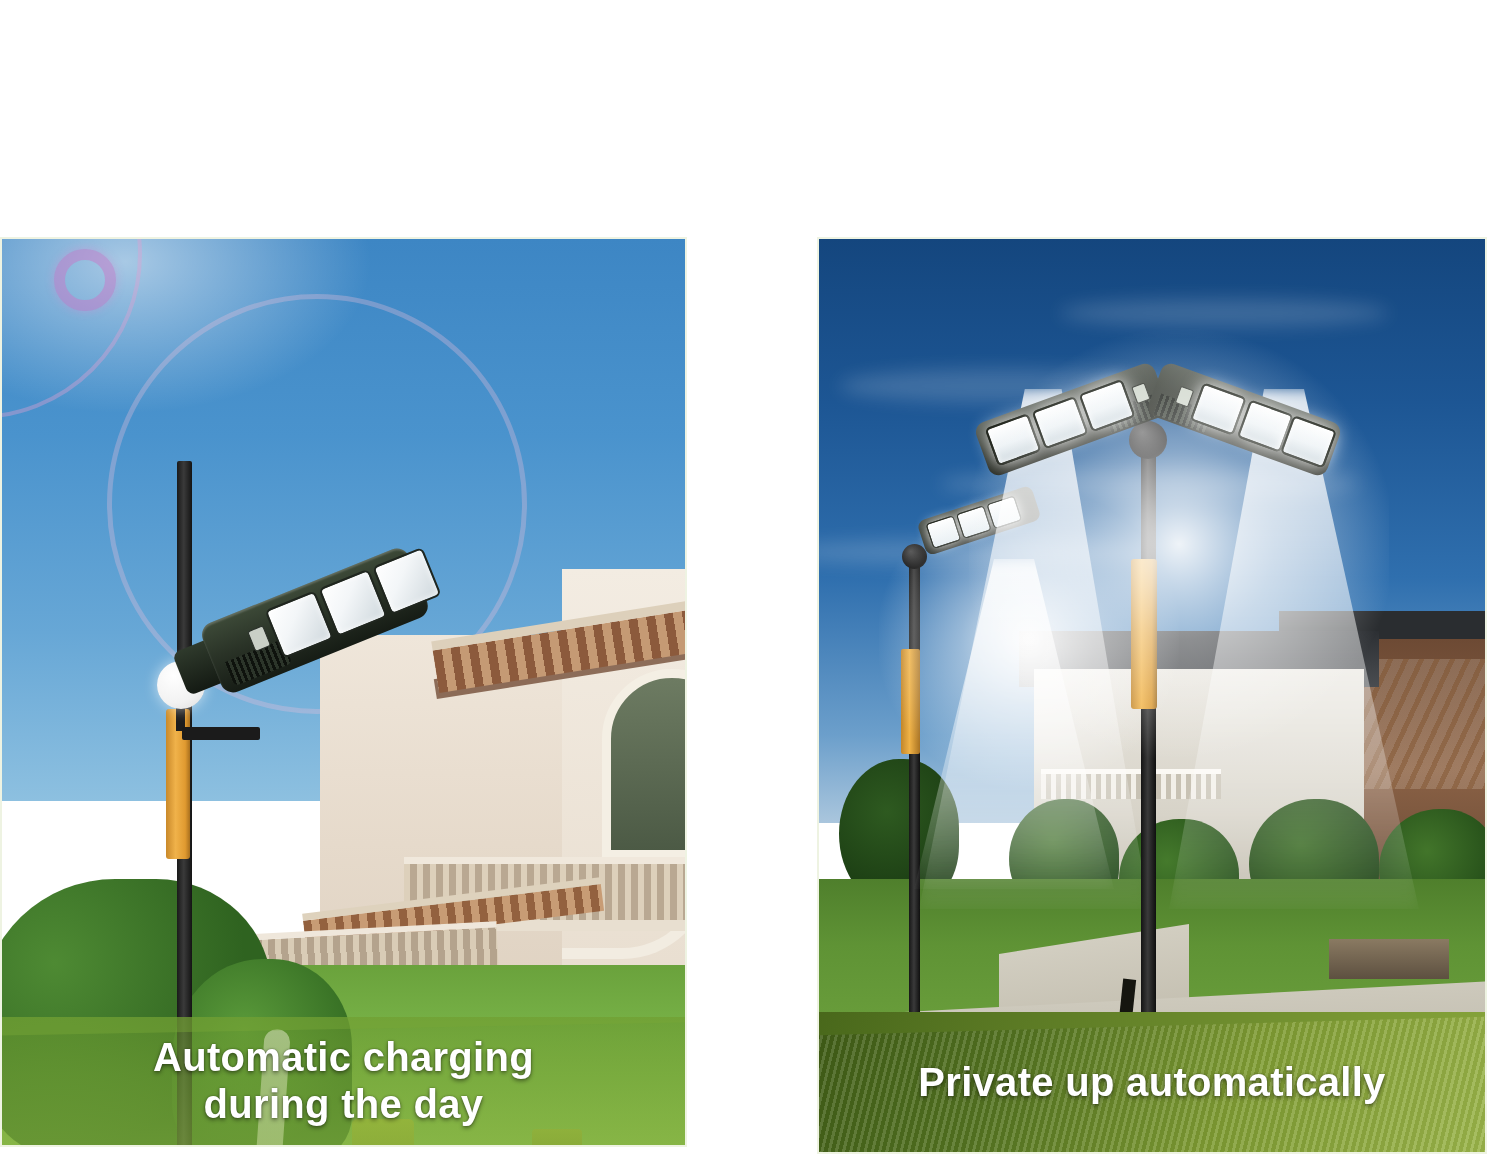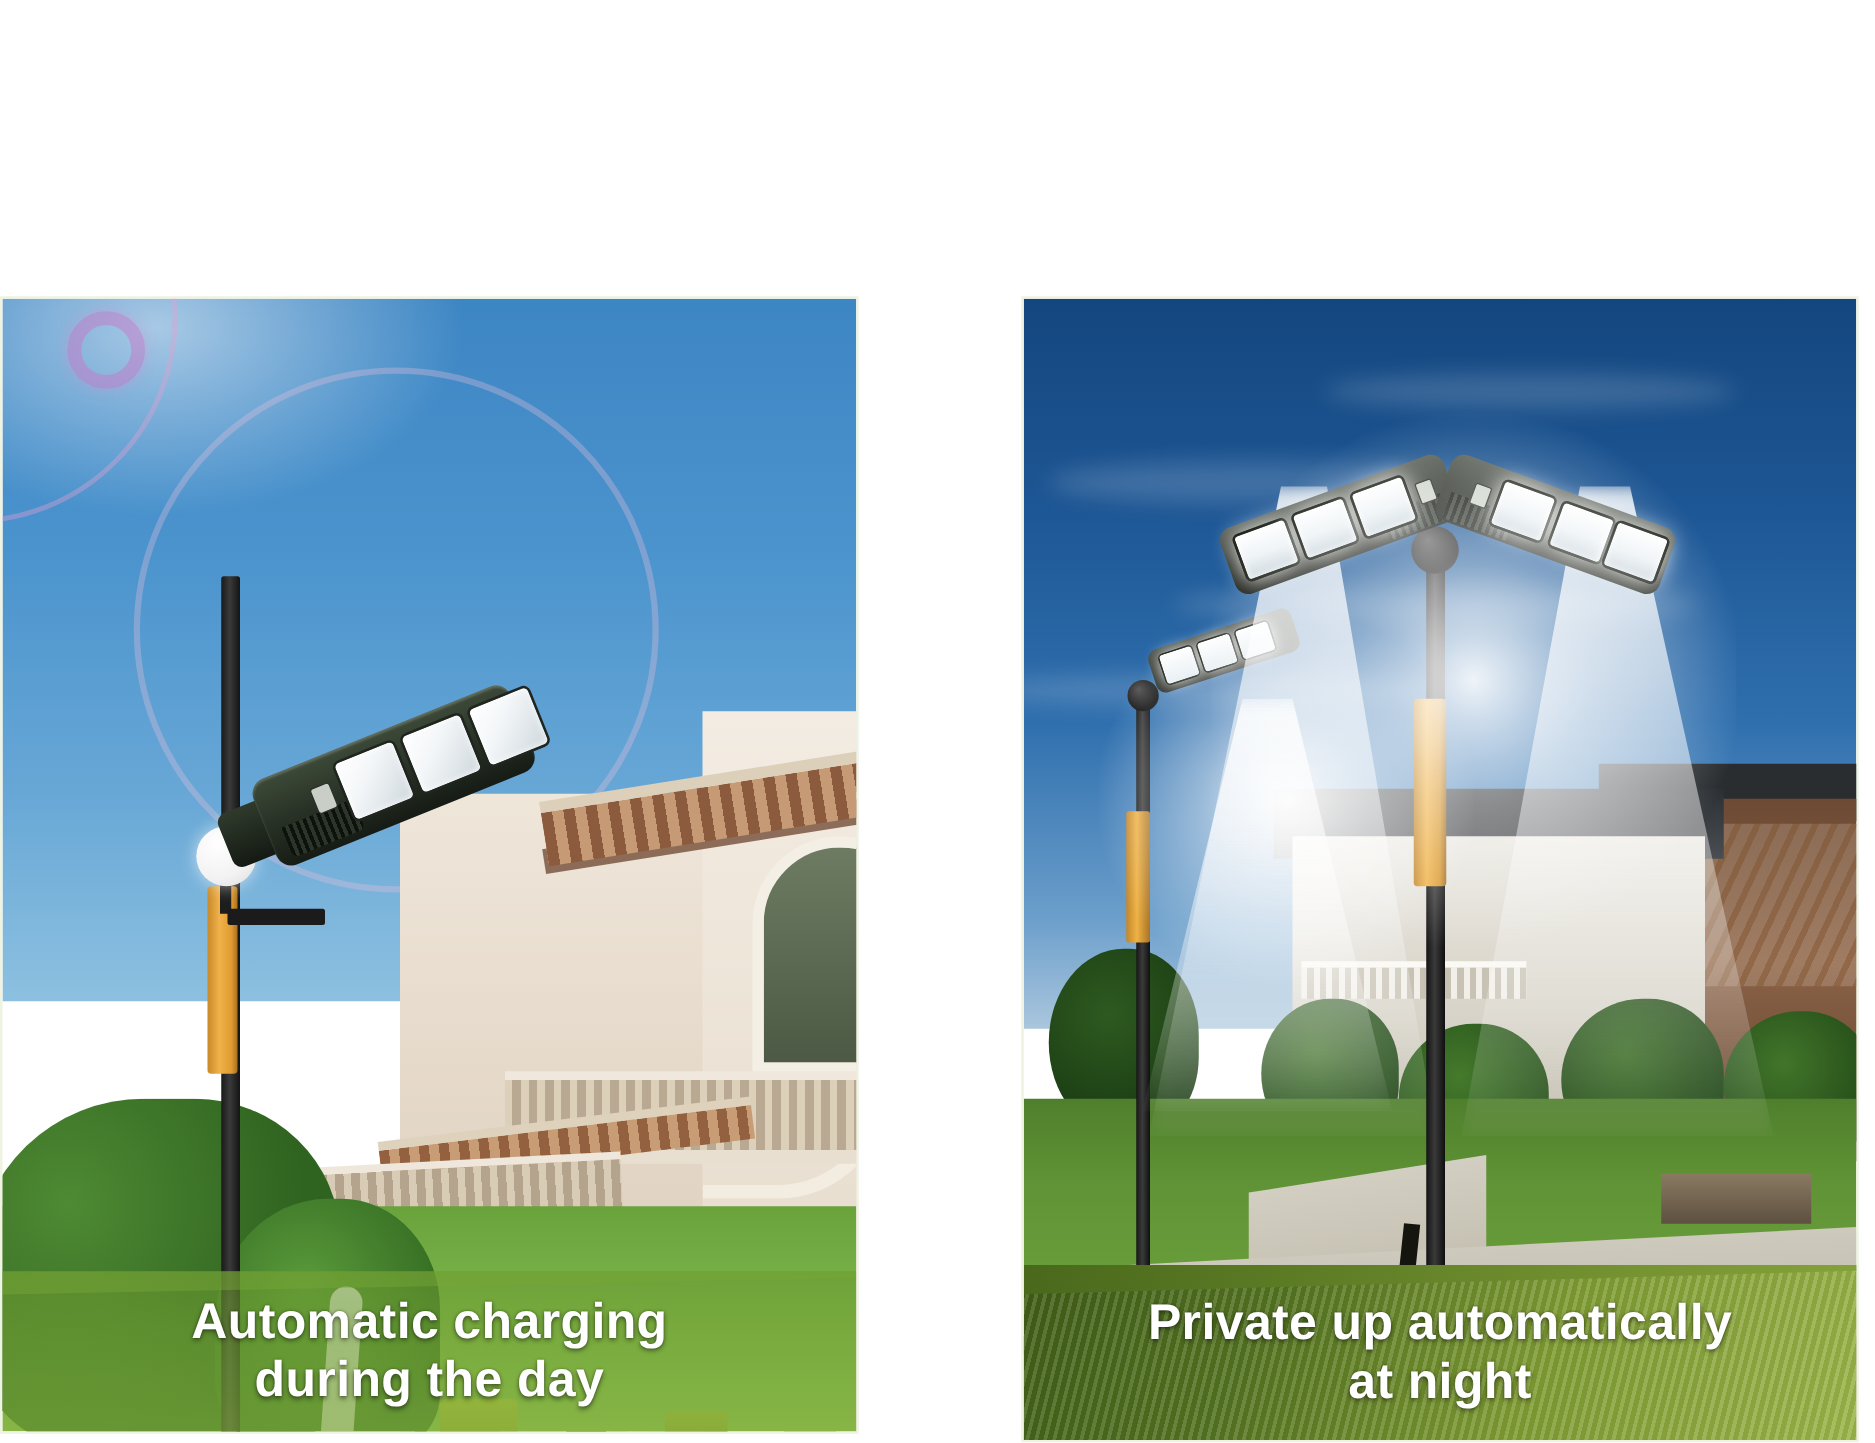--- a/index.html
+++ b/index.html
@@ -788,20 +788,19 @@
         <div class="lz" style="left:94px;"></div>
         <div class="lz" style="left:140px;"></div>
         <div class="sens" style="left:24px;"></div>
       </div>
 
       <div class="glow-main"></div>
 
       <div class="caption-band right-band">
         <div class="caption-text">
           <span class="ln">Private up automatically</span>
-          <span class="ln">at night</span>
         </div>
       </div>
 
     </div>
   </div>
 
 </div>
 
 </body></html>

